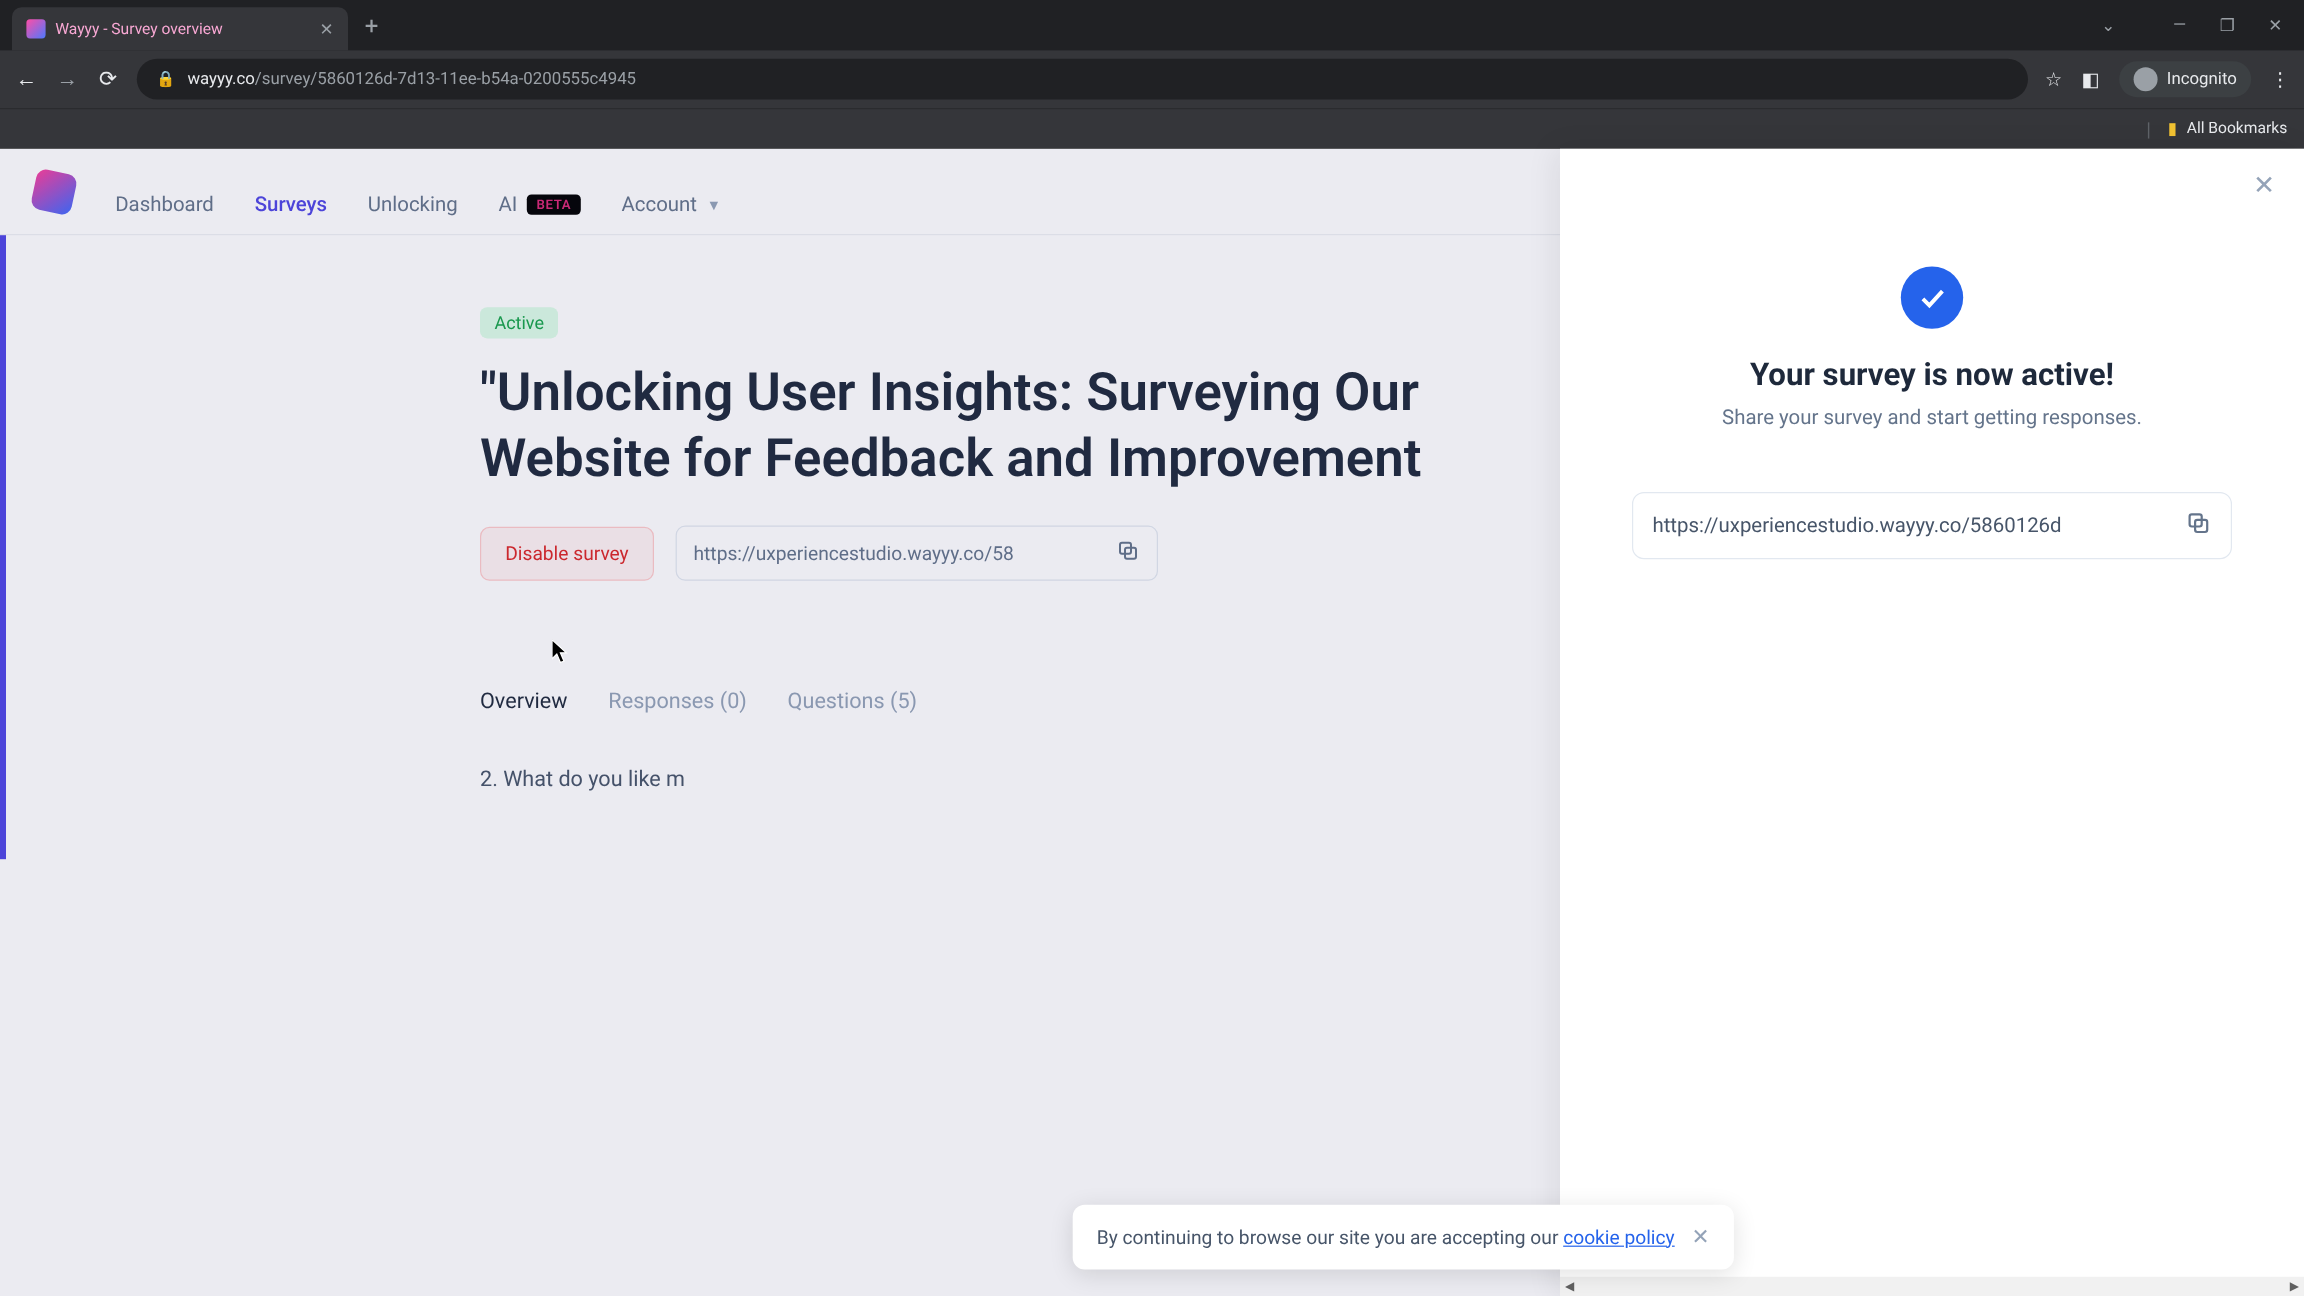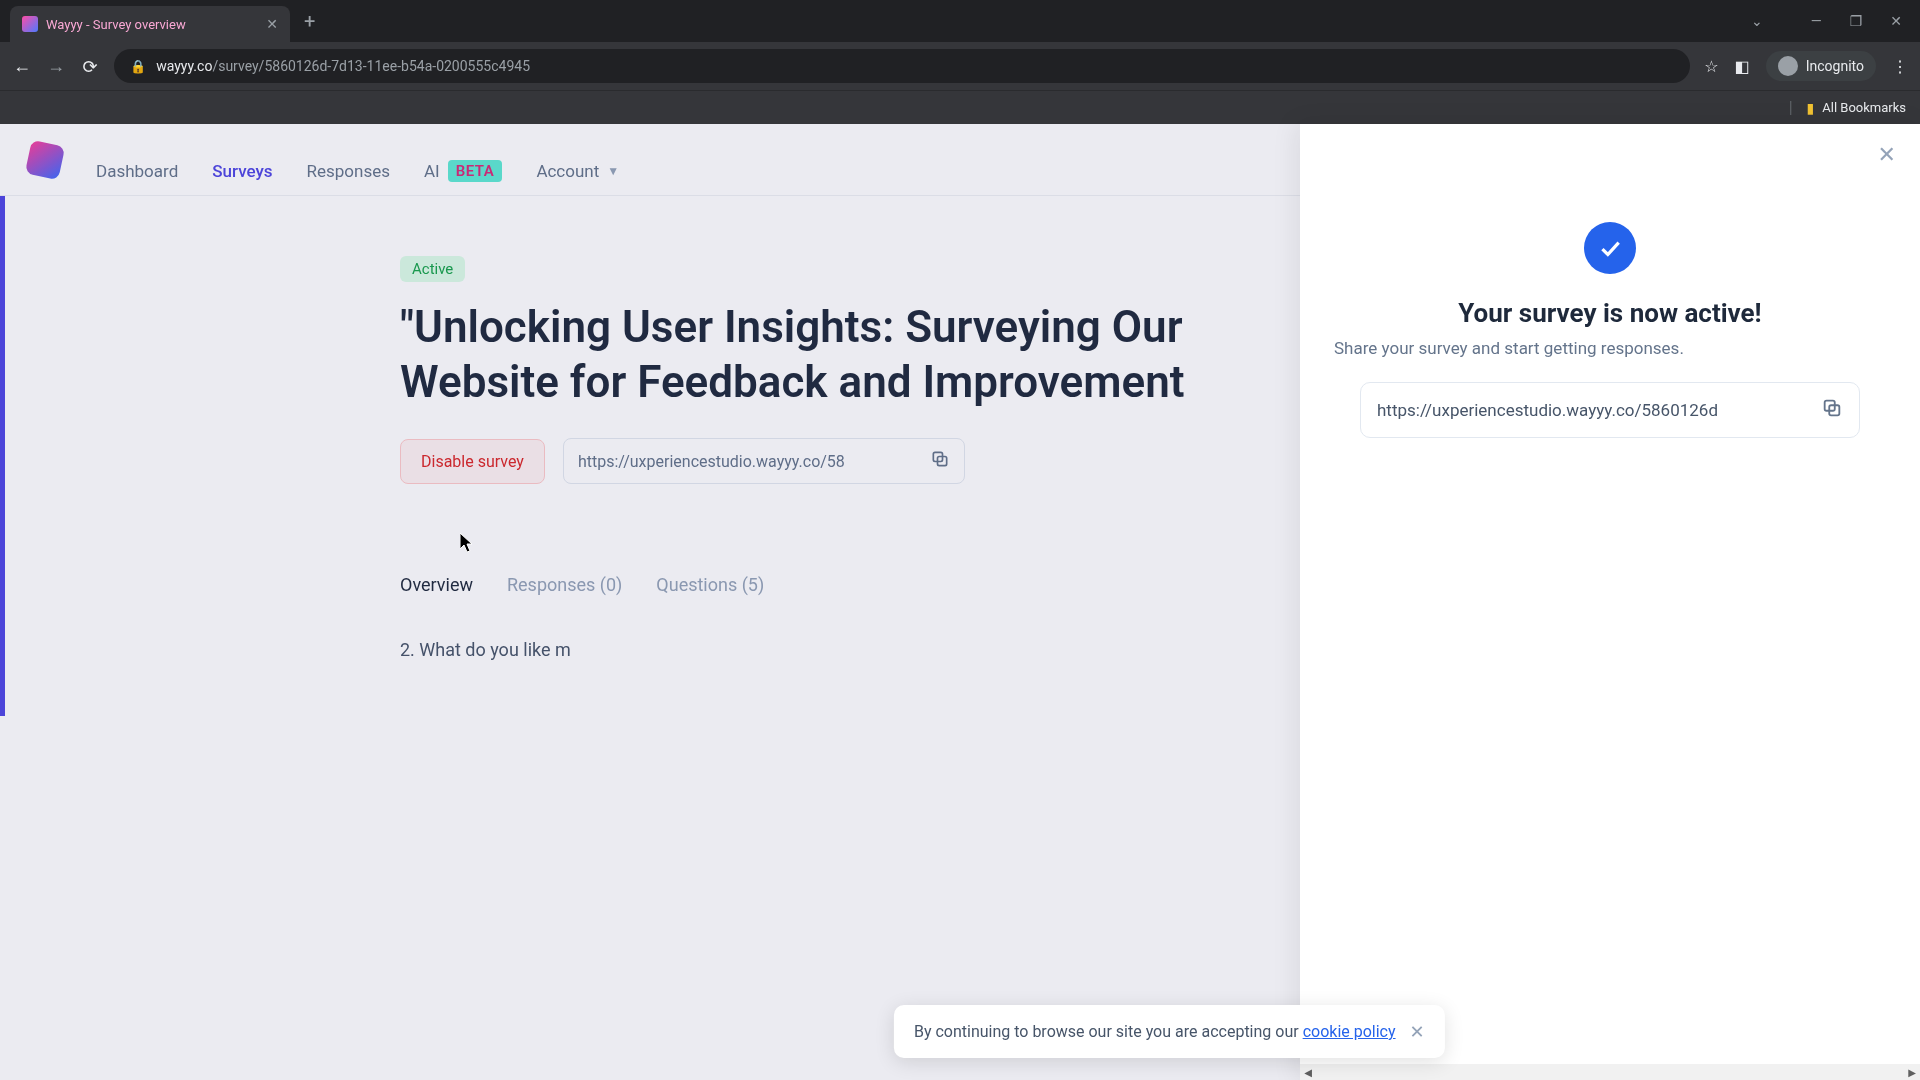--- a/index.html
+++ b/index.html
@@ -38,21 +38,21 @@
 
 .viewport { position: relative; height: calc(1080px - 42px - 48px - 34px); background: #fff; }
 .page-wrap { position: absolute; inset: 0; display: flex; }
 .left-side { flex: 1; position: relative; overflow: hidden; }
 .overlay-dim { position: absolute; inset: 0; background: rgba(60, 60, 120, 0.10); pointer-events: none; z-index: 5; }
 
 .app-header { height: 72px; display: flex; align-items: center; padding: 0 28px; gap: 34px; border-bottom: 1px solid #eef0f3; }
 .logo { width: 34px; height: 34px; border-radius: 8px; background: linear-gradient(135deg, #ff3d9a, #3d6bff); transform: rotate(12deg); }
 .nav-item { color: #64748b; font-size: 17px; cursor: pointer; display: flex; align-items: center; gap: 8px; margin-top: 22px; }
 .nav-item.active { color: #4f46e5; font-weight: 500; }
-.beta-badge { background: #5eead4; color: #db2777; font-size: 15px; font-weight: 600; padding: 2px 8px; border-radius: 4px; letter-spacing: 0.5px; }
+.beta-badge { background: #000000; color: #db2777; font-size: 11px; font-weight: 600; padding: 2px 8px; border-radius: 4px; letter-spacing: 0.5px; }
 .chev { font-size: 12px; color: #94a3b8; }
 
 .content { padding: 60px 0 0 0; position: relative; }
 .content-inner { padding-left: 400px; }
 .left-edge { position: absolute; left: 0; top: 0; bottom: 0; width: 5px; background: #4f46e5; }
 
 .status-badge { display: inline-block; background: #dcfce7; color: #16a34a; font-size: 15px; padding: 4px 12px; border-radius: 6px; margin-bottom: 18px; }
 .survey-title { font-size: 44px; font-weight: 600; color: #1e293b; line-height: 1.25; margin-bottom: 28px; white-space: nowrap; }
 
 .action-row { display: flex; gap: 18px; align-items: center; margin-bottom: 90px; }
@@ -69,21 +69,21 @@
 .question-title { color: #475569; font-size: 18px; margin-bottom: 28px; }
 .q-divider { border-top: 1px solid #e2e8f0; margin-bottom: 22px; }
 .question-note { color: #94a3b8; font-size: 16px; }
 
 
 .right-panel { width: 620px; background: #fff; box-shadow: -4px 0 24px rgba(0,0,0,0.08); position: relative; padding: 28px 34px; }
 .panel-close { position: absolute; top: 18px; right: 24px; color: #94a3b8; font-size: 22px; cursor: pointer; }
 .check-circle { width: 52px; height: 52px; background: #2563eb; border-radius: 50%; display: flex; align-items: center; justify-content: center; margin: 70px auto 24px; }
 .check-circle svg { width: 26px; height: 26px; stroke: #fff; stroke-width: 3; fill: none; }
 .panel-title { text-align: center; font-size: 26px; font-weight: 700; color: #1e293b; margin-bottom: 10px; }
-.panel-sub { color: #64748b; font-size: 17px; margin-bottom: 24px; }
+.panel-sub { text-align: center; color: #64748b; font-size: 17px; margin-bottom: 52px; }
 .panel-url-box { display: flex; align-items: center; border: 1px solid #e2e8f0; border-radius: 10px; padding: 14px 16px; gap: 12px; margin: 0 auto; width: 500px; }
 .panel-url-text { color: #475569; font-size: 17px; flex: 1; white-space: nowrap; overflow: hidden; }
 
 .panel-scroll-track { position: absolute; bottom: 0; left: 0; right: 0; height: 16px; background: #f1f1f1; display: flex; align-items: center; }
 .scroll-arrow { width: 16px; height: 16px; display: flex; align-items: center; justify-content: center; color: #606060; font-size: 10px; }
 
 
 .cookie-banner { position: absolute; bottom: 22px; left: 50%; transform: translateX(-12%); background: #fff; border-radius: 10px; box-shadow: 0 4px 20px rgba(0,0,0,0.12); padding: 16px 20px; display: flex; align-items: center; gap: 14px; font-size: 16px; color: #475569; z-index: 20; }
 .cookie-link { color: #2563eb; }
 .cookie-close { color: #94a3b8; cursor: pointer; font-size: 18px; }
@@ -138,21 +138,21 @@
     <div class="left-side">
       <div class="app-header">
         <div class="logo"></div>
         <div class="nav-item">
             <span>Dashboard</span>
           </div>
         <div class="nav-item active">
             <span>Surveys</span>
           </div>
         <div class="nav-item">
-            <span>Responses</span>
+            <span>Unlocking</span>
           </div>
         <div class="nav-item">
             <span>AI</span>
             <span class="beta-badge">BETA</span>
           </div>
         <div class="nav-item">
             <span>Account</span>
             <span class="chev">▼</span>
           </div>
       </div>

